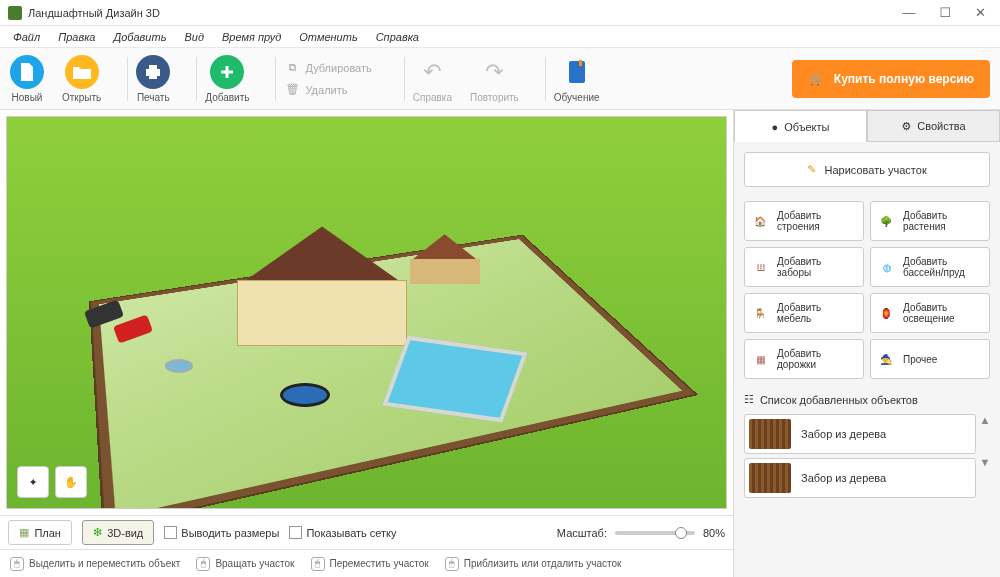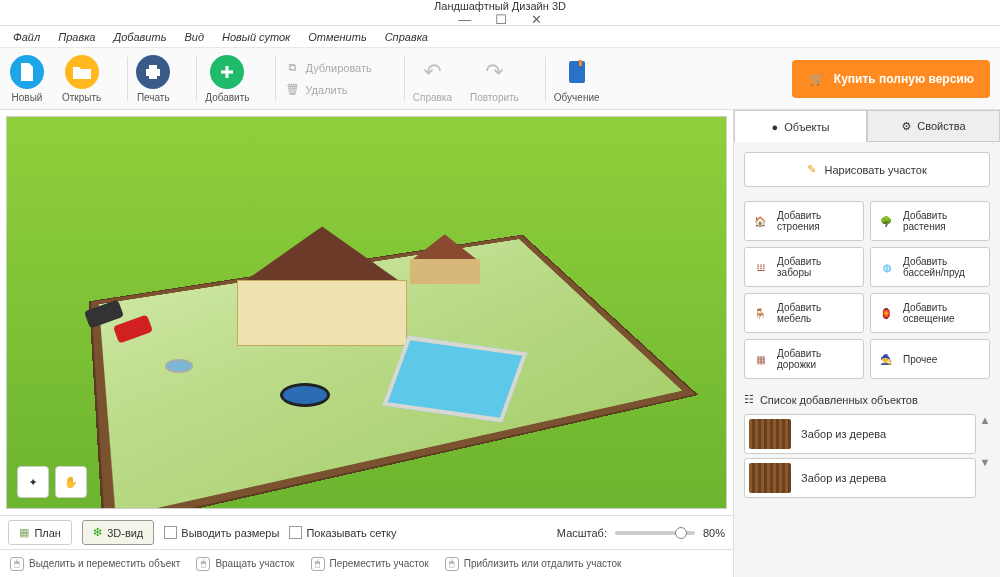--- a/index.html
+++ b/index.html
@@ -1,18 +1,18 @@
 <!DOCTYPE html>
 <html><head>
 <meta charset="utf-8">
 <style>
 * { margin: 0; padding: 0; box-sizing: border-box; font-family: Arial, sans-serif; }
 body { width: 1000px; height: 577px; background: #fff; overflow: hidden; font-size: 11px; color: #333; }
 
-.titlebar { height: 26px; background: #fff; border-bottom: 1px solid #e0e0e0; display: flex; align-items: center; padding: 0 8px; flex-direction: column; }
+.titlebar { height: 26px; background: #fff; border-bottom: 1px solid #e0e0e0; display: flex; align-items: center; padding: 0 8px; }
 .titlebar-icon { width: 14px; height: 14px; background: #4a7c2e; border-radius: 2px; margin-right: 6px; }
 .titlebar-title { flex: 1; font-size: 11px; color: #333; }
 .titlebar-controls { display: flex; gap: 12px; font-size: 13px; color: #666; }
 .titlebar-controls span { cursor: pointer; padding: 0 6px; }
 
 .menubar { height: 22px; display: flex; align-items: center; padding: 0 4px; border-bottom: 1px solid #e8e8e8; }
 .menubar-item { padding: 3px 9px; font-size: 11px; cursor: pointer; font-style: italic; }
 
 .toolbar { height: 62px; display: flex; align-items: center; padding: 4px 10px; border-bottom: 1px solid #e0e0e0; background: #fafafa; }
 .tool-btn { display: flex; flex-direction: column; align-items: center; margin-right: 18px; cursor: pointer; }
@@ -85,21 +85,21 @@
     <span>☐</span>
     <span>✕</span>
   </div>
 </div>
 
 <div class="menubar">
   <div class="menubar-item">Файл</div>
   <div class="menubar-item">Правка</div>
   <div class="menubar-item">Добавить</div>
   <div class="menubar-item">Вид</div>
-  <div class="menubar-item">Новый суток</div>
+  <div class="menubar-item">Время пруд</div>
   <div class="menubar-item">Отменить</div>
   <div class="menubar-item">Справка</div>
 </div>
 
 <div class="toolbar">
   <div class="tool-btn">
     <div class="tool-icon" style="background:#1ea4e8">
         <svg width="16" height="18" viewBox="0 0 16 18">
           <path fill="#fff" d="M2 0h8l4 4v14H2z"></path>
         </svg>

